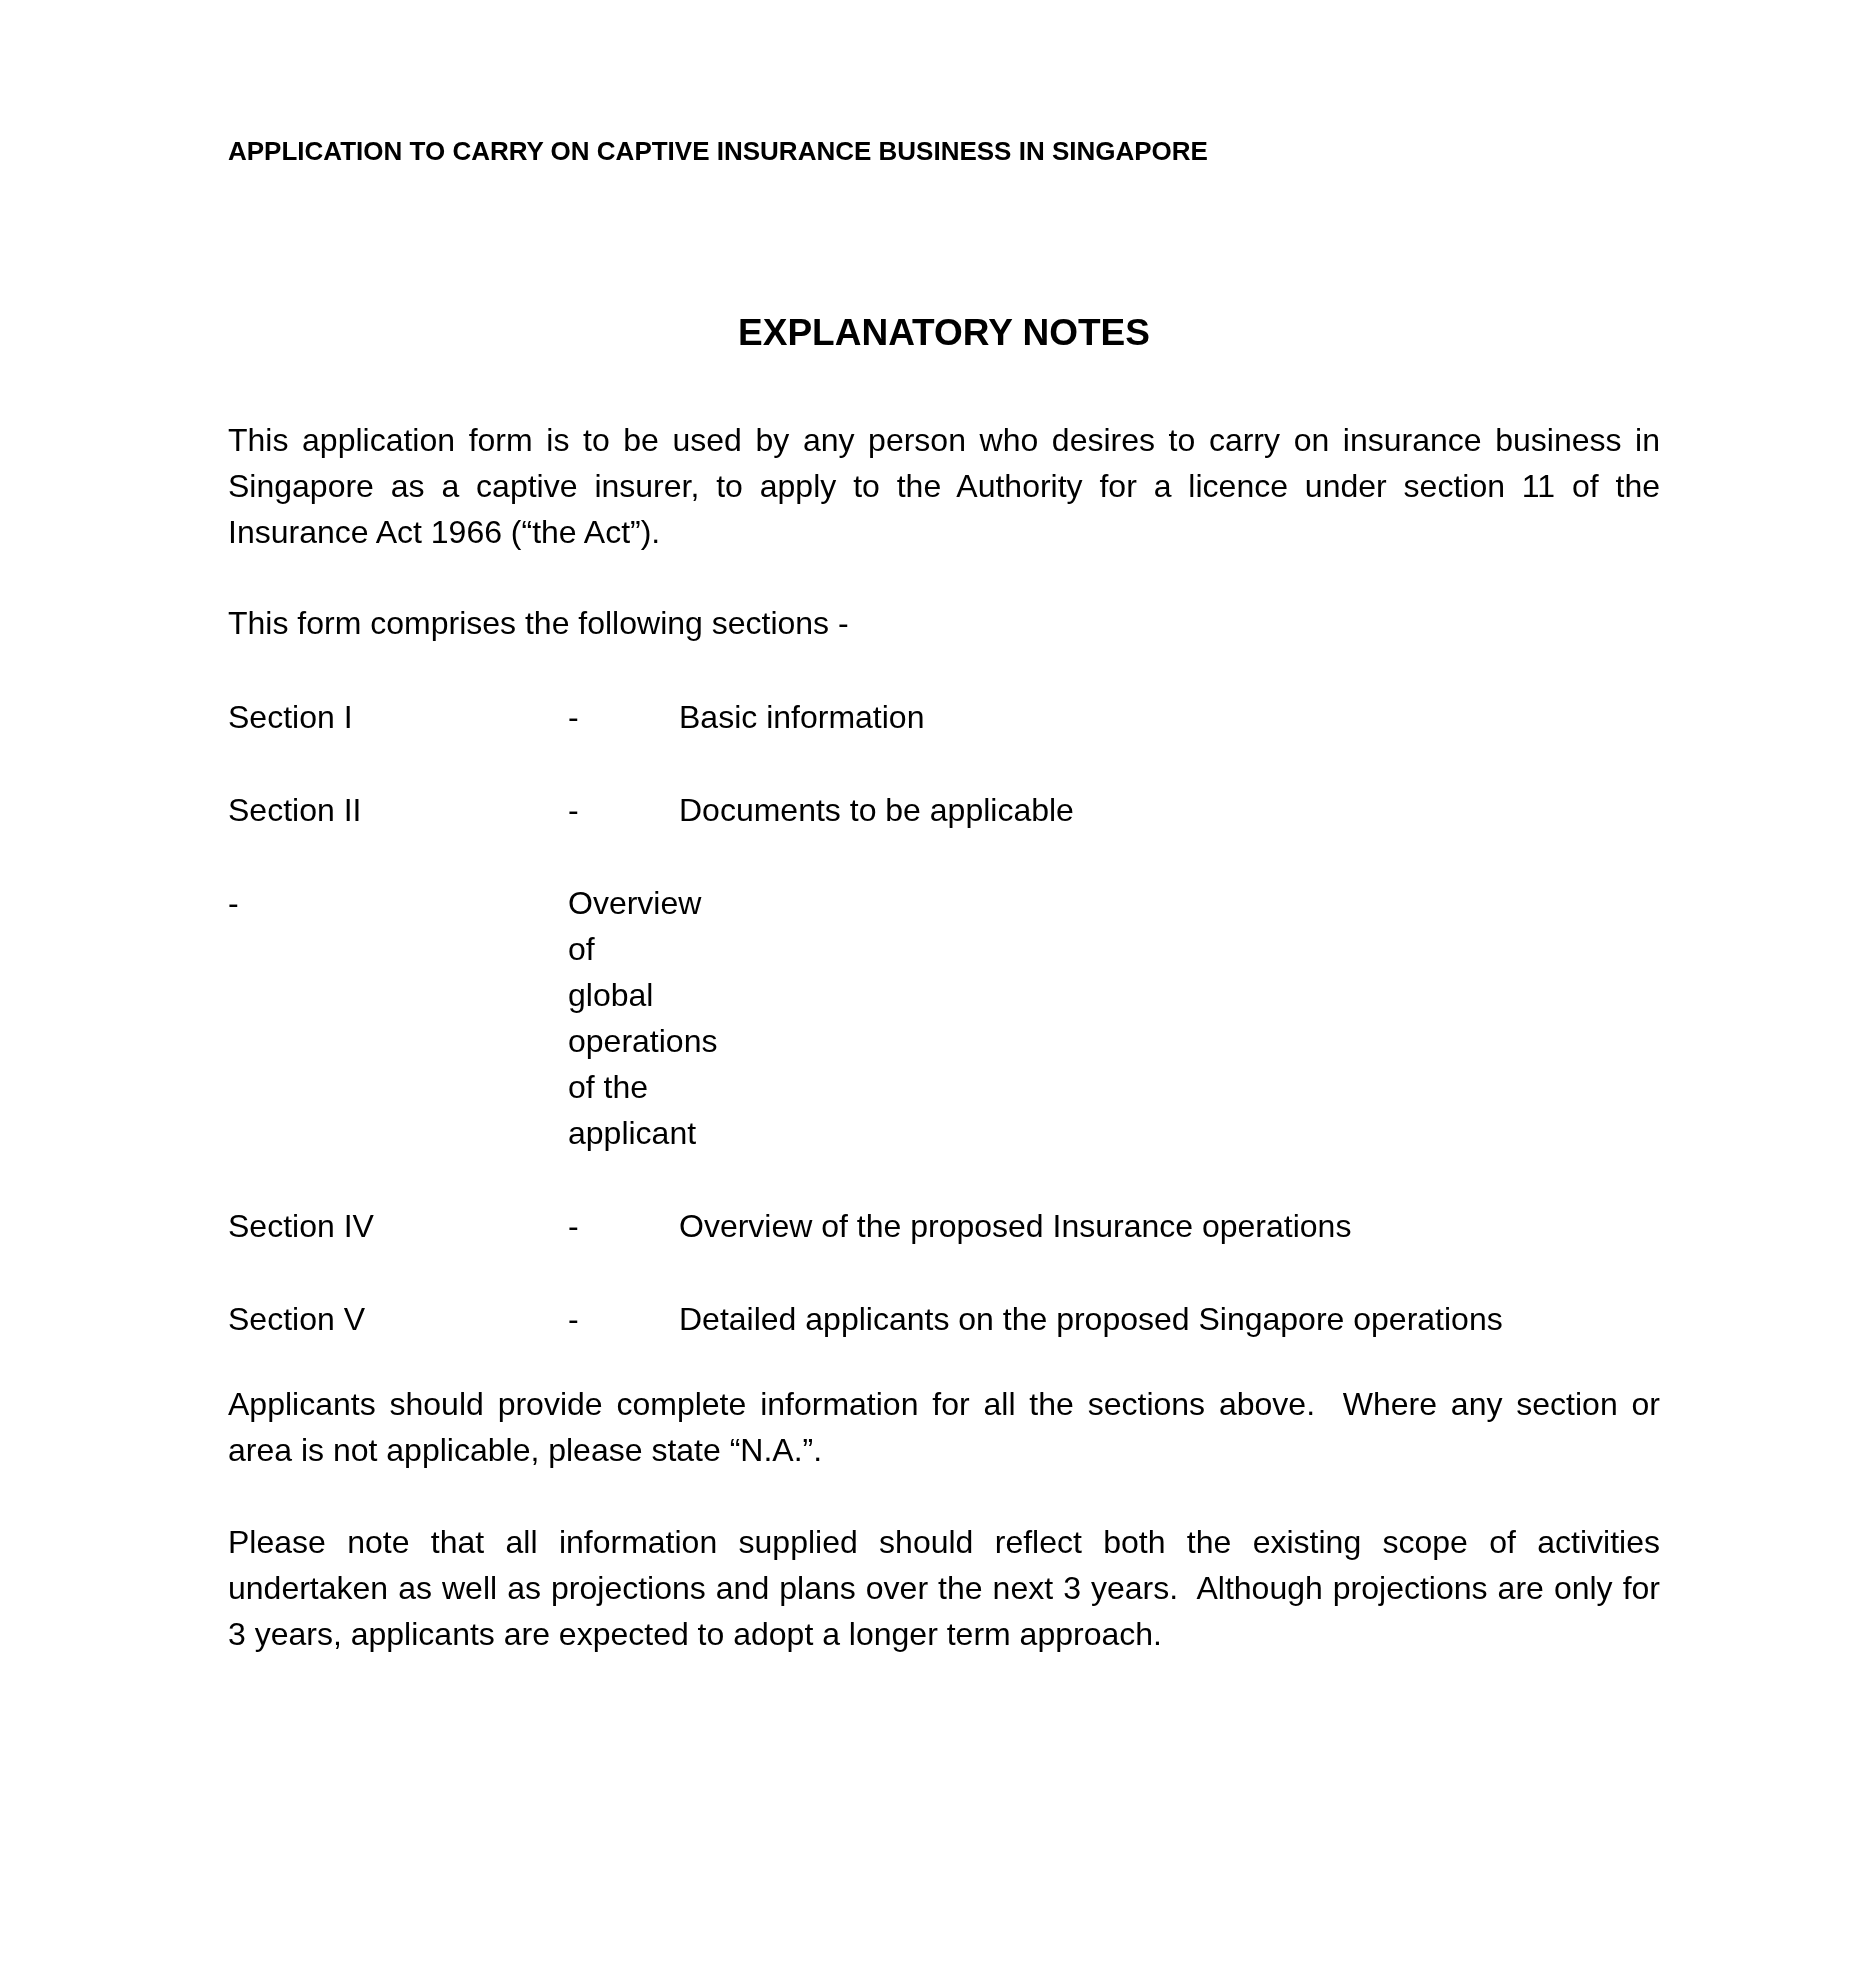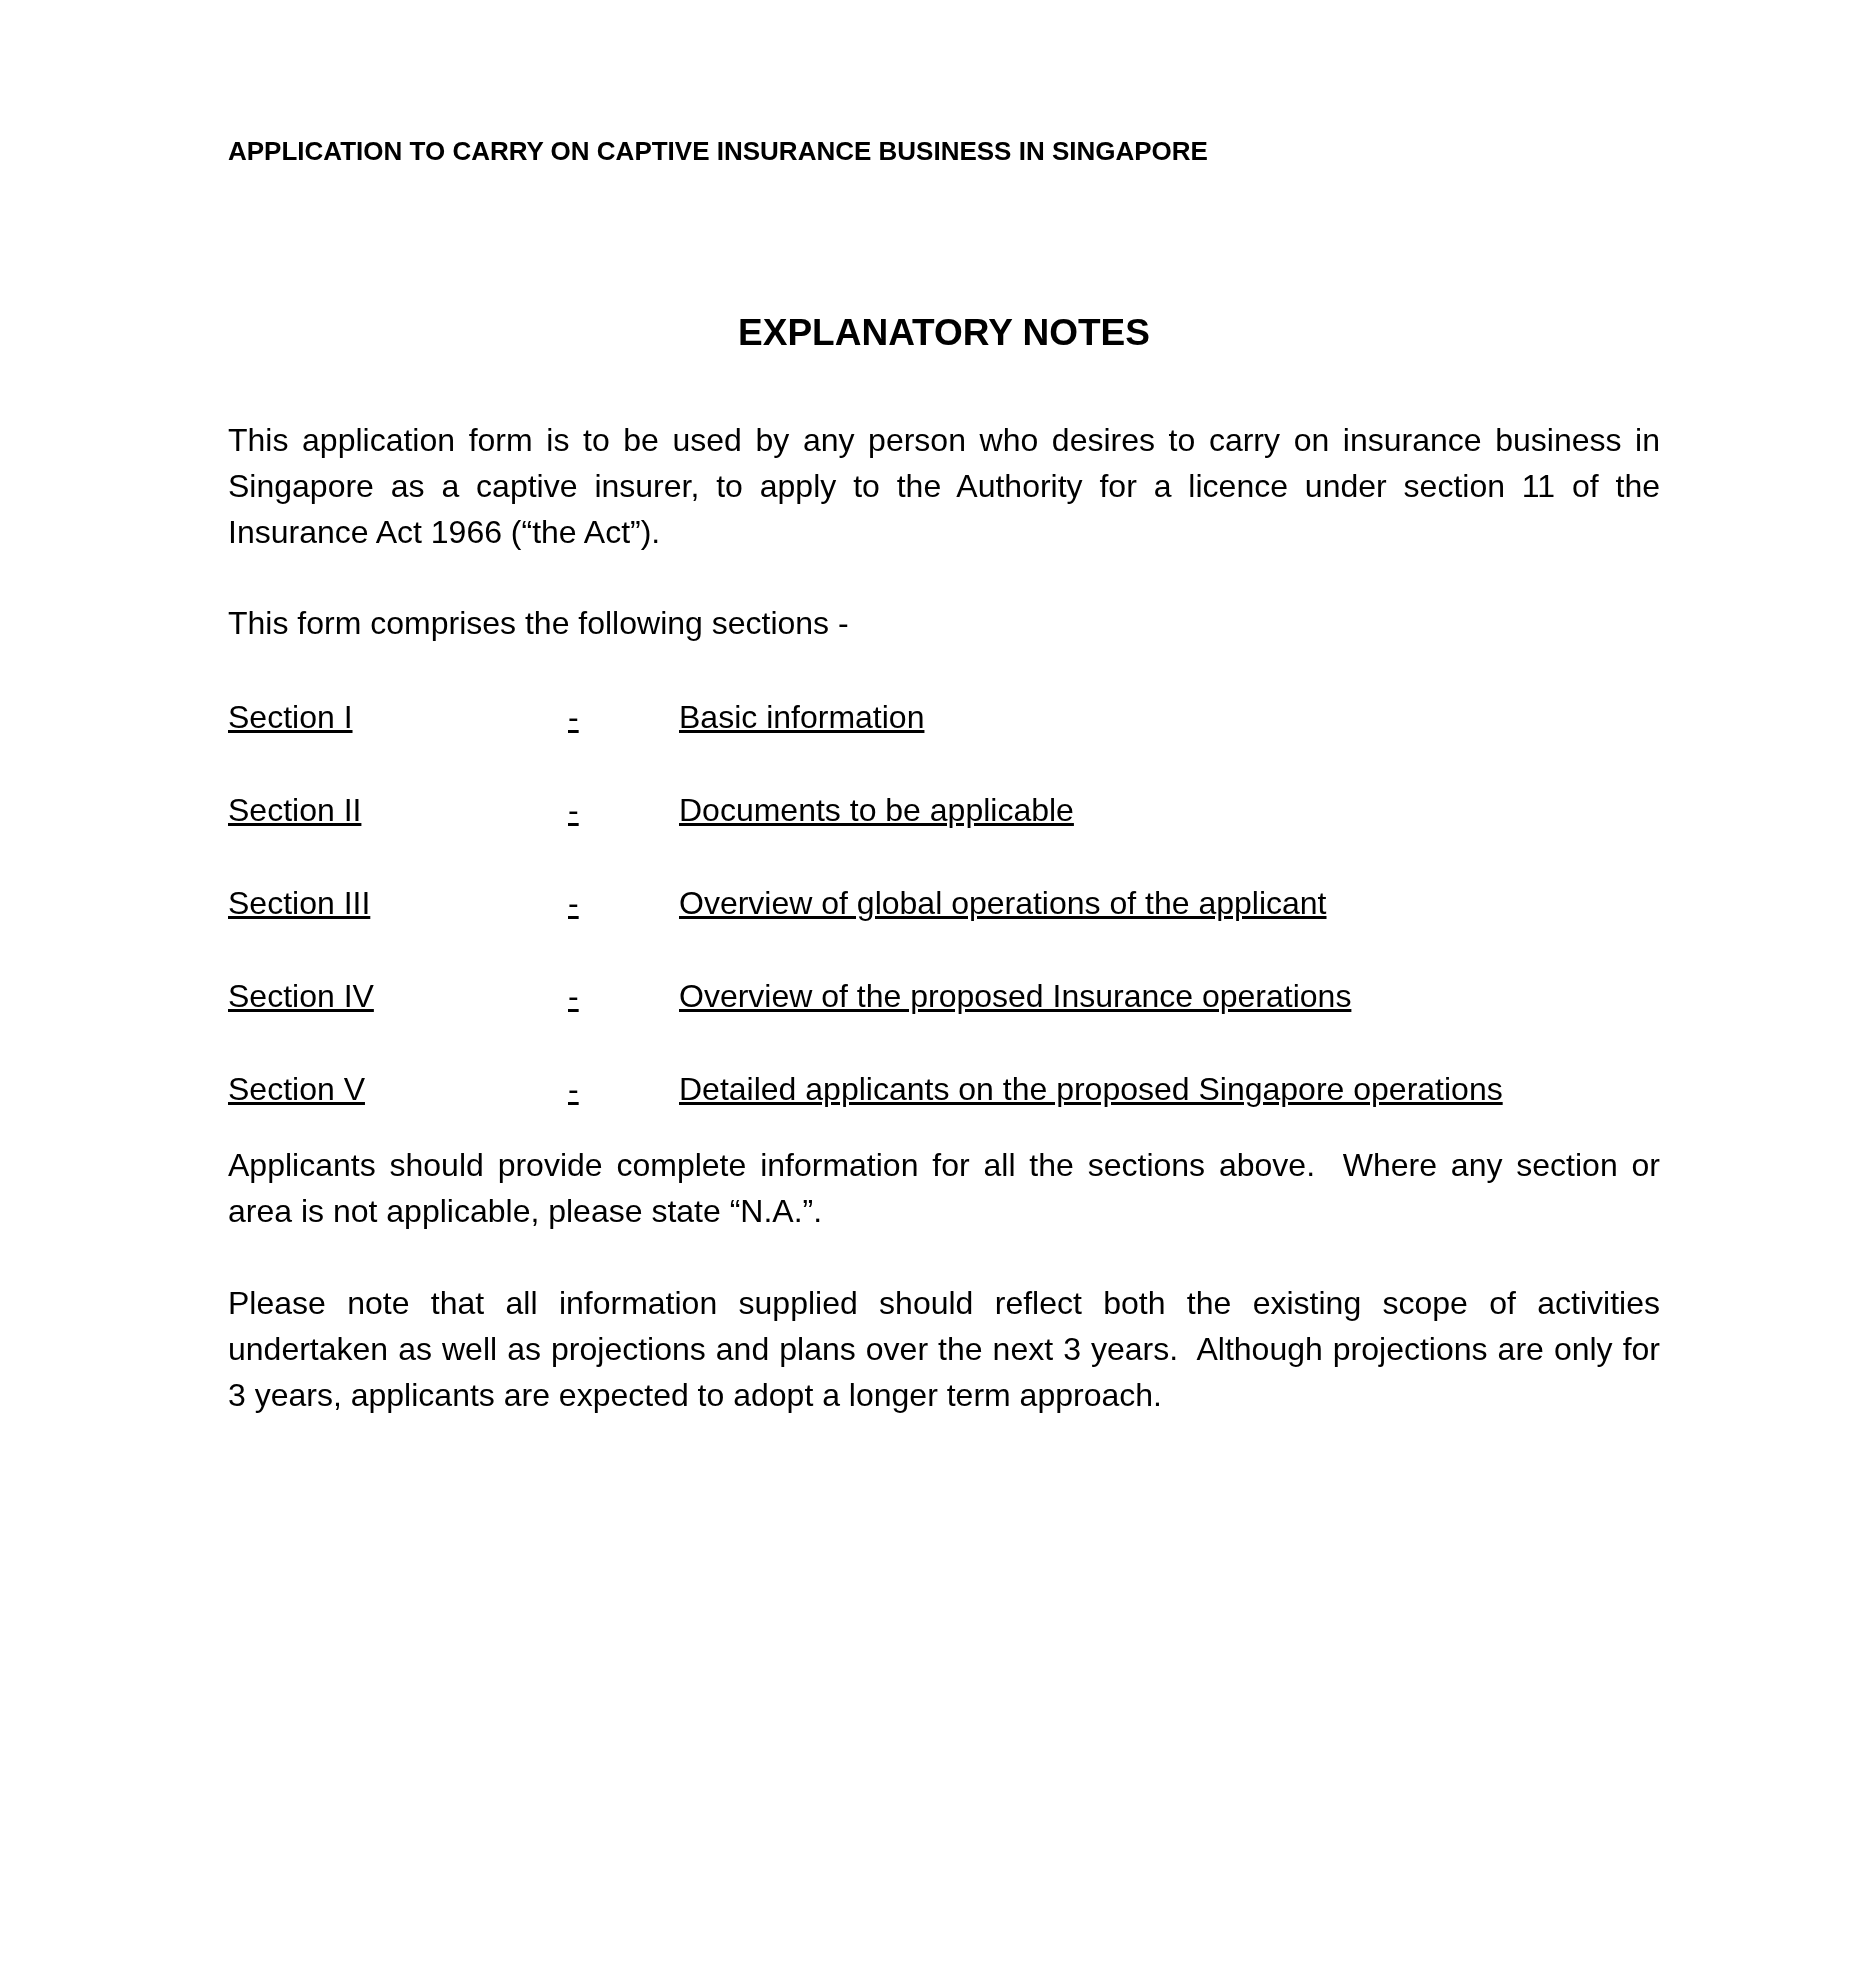--- a/index.html
+++ b/index.html
@@ -45,21 +45,21 @@
     line-height: 46px;
     text-align: justify;
     white-space: pre-wrap;
   }
   .para.single {
     text-align: left;
   }
   .p-intro      { margin-bottom: 45px; }
   .p-comprises  { margin-bottom: 48px; }
   .p-complete   { margin-bottom: 46px; }
-  .sections-list { margin-bottom: 30px; text-decoration: underline; }
+  .sections-list { margin-bottom: 39px; }
   .section-row {
     display: grid;
     grid-template-columns: 340px 111px 1fr;
     font-size: 32px;
     line-height: 46px;
     margin-bottom: 47px;
   }
   .section-row:last-child { margin-bottom: 0; }
   .section-sep { text-align: left; }
 </style>
@@ -87,21 +87,20 @@
         <span>Basic information</span>
       </div>
 
       <div class="section-row">
         <span>Section II</span>
         <span class="section-sep">-</span>
         <span>Documents to be applicable</span>
       </div>
 
       <div class="section-row">
-        <span>Section III</span>
         <span class="section-sep">-</span>
         <span>Overview of global operations of the applicant</span>
       </div>
 
       <div class="section-row">
         <span>Section IV</span>
         <span class="section-sep">-</span>
         <span>Overview of the proposed Insurance operations</span>
       </div>
 

